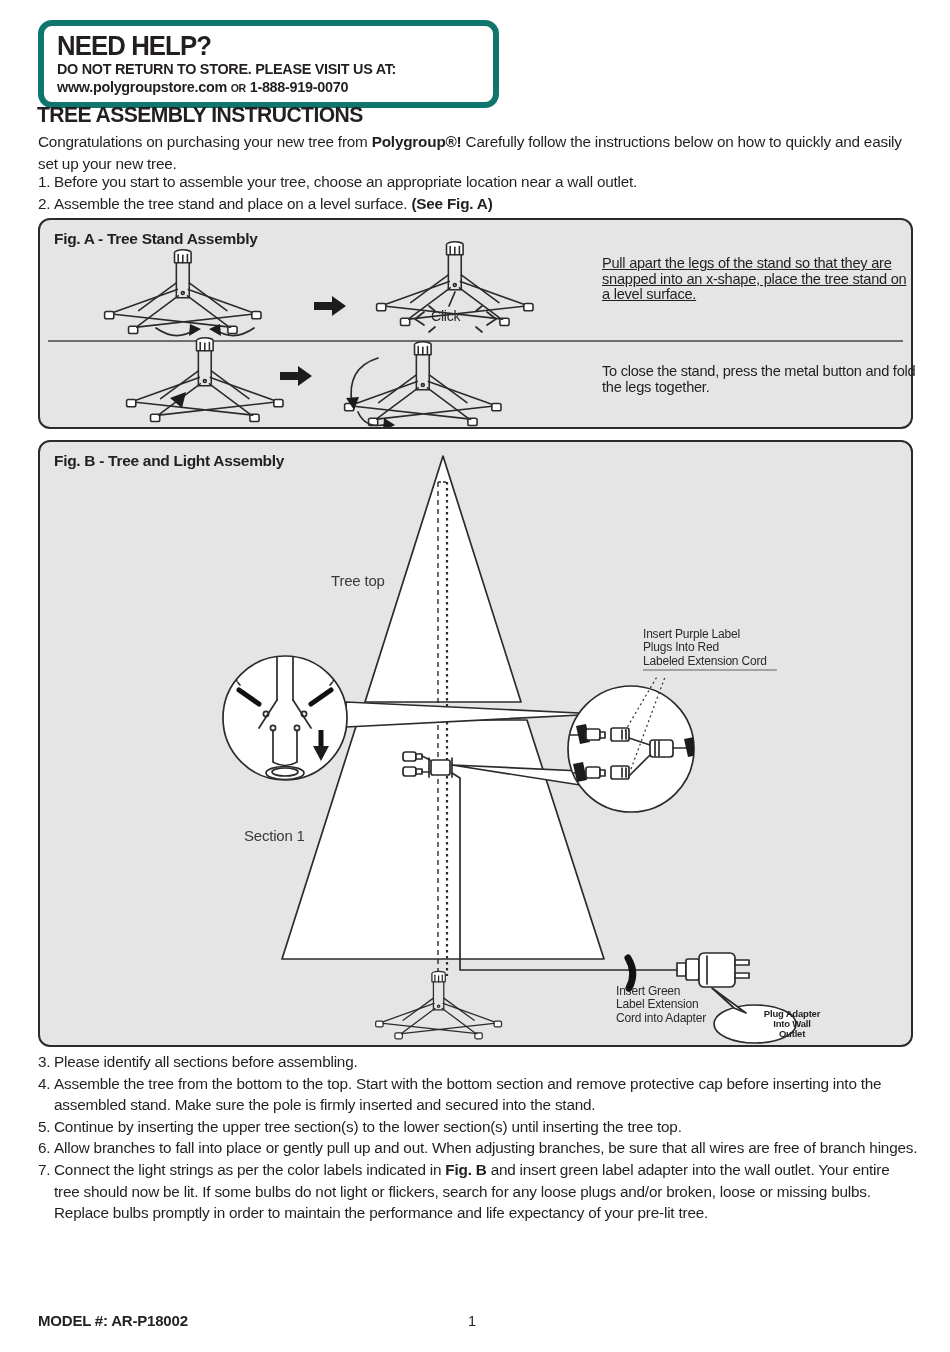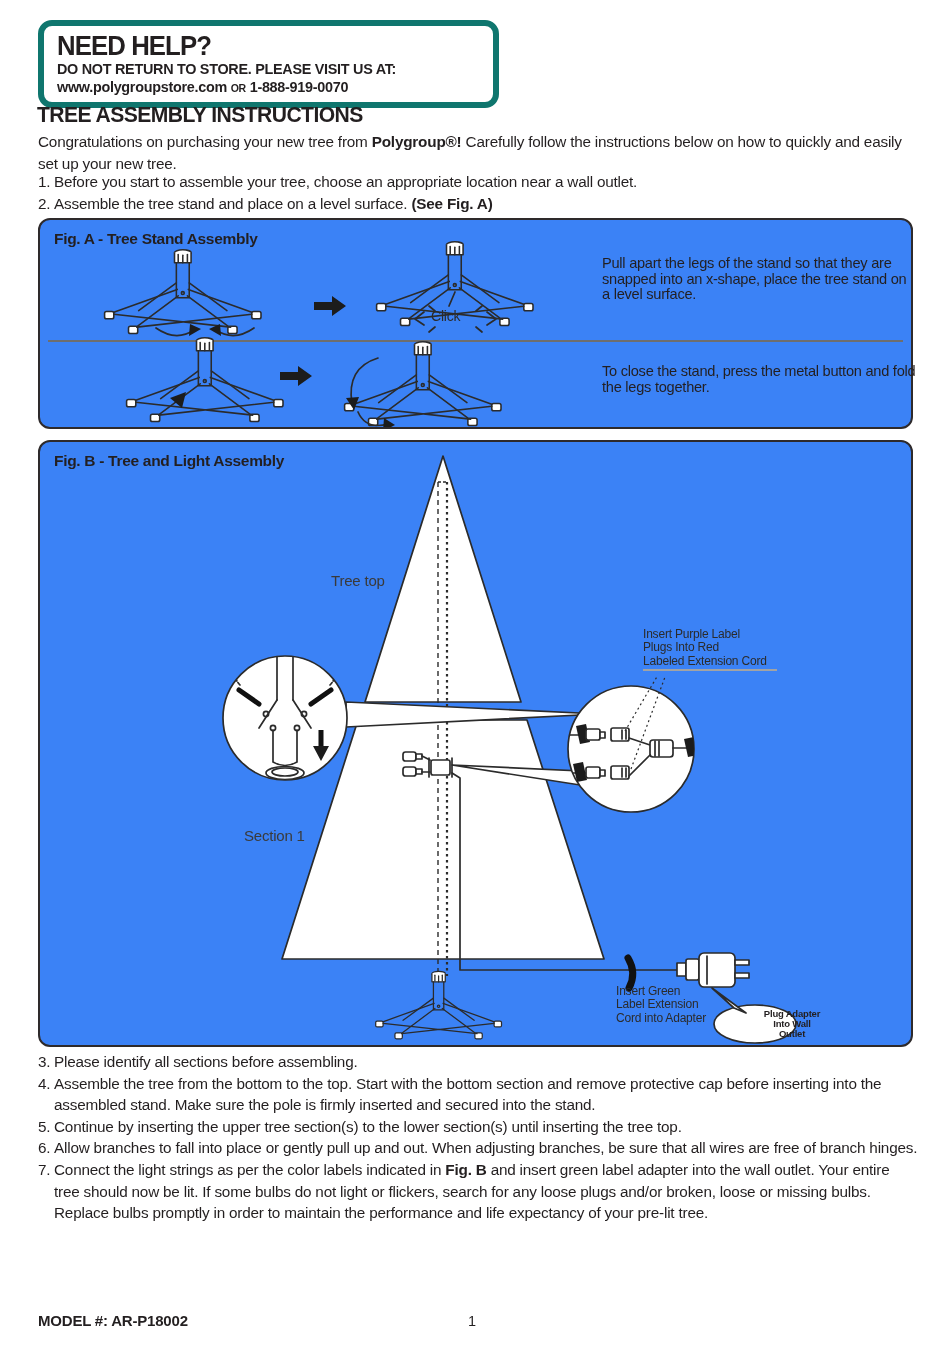--- a/index.html
+++ b/index.html
@@ -13,21 +13,21 @@
   .help-or{font-size:11px;font-weight:bold;}
   
   .main-title{left:37px;top:102px;font-size:22px;font-weight:bold;letter-spacing:-0.6px;transform:scaleX(.96);transform-origin:left;}
   .intro{left:38px;top:131px;width:880px;font-size:15.3px;line-height:21.5px;letter-spacing:-0.2px;}
   .steps-top{left:38px;top:171px;width:880px;font-size:15.3px;line-height:21.5px;letter-spacing:-0.2px;}
   .step{display:flex;}
   .step .num{width:16px;flex:none;}
   .step .body{flex:1;}
   b{font-weight:bold;}
   
-  .figbox{border:2.5px solid #2e2a2b;border-radius:12px;background:#3b82f6;}
+  .figbox{border:2.5px solid #2e2a2b;border-radius:12px;background:#e5e5e5;}
   .figA{left:38px;top:218px;width:871px;height:207px;}
   .figB{left:38px;top:440px;width:871px;height:603px;}
   .fig-title{position:absolute;left:14px;top:10px;font-size:15.5px;font-weight:bold;letter-spacing:-0.3px;}
   .figA-text{position:absolute;left:562px;width:316px;font-size:14.6px;line-height:15.6px;letter-spacing:-0.25px;}
   .rating{position:absolute;left:618px;top:10px;font-size:15px;line-height:16.5px;letter-spacing:-0.3px;}
   .rating .rl1,.rating .rl2{font-weight:bold;font-size:15.3px;}
   .rating .rl2{padding-left:7px;}
   .diagram-label{position:absolute;font-size:15px;letter-spacing:-0.2px;color:#3a3a3a;}
   .small-callout{position:absolute;font-size:12px;line-height:13.4px;letter-spacing:-0.2px;color:#2b2b2b;}
   .underlined{border-bottom:2px solid #a3a3a3;padding-bottom:1px;width:134px;}
@@ -134,21 +134,21 @@
         <use href="#stand" width="180" height="100"></use>
       </g>
       <g>
         <path class="ln" d="M338,138 Q306,148 312,184"></path>
         <polygon class="blk" points="306,178 314,190 319,177"></polygon>
         <path class="ln" d="M318,192 Q326,210 348,204"></path>
         <polygon class="blk" points="344,198 355,205 343,211"></polygon>
       </g>
     </svg>
 
-    <div class="figA-text" style="top:36px;">Pull apart the legs of the stand so that they are snapped into an x-shape, place the tree stand on a level surface.</div>
+    <div class="figA-text" style="top:36px;text-decoration:underline;">Pull apart the legs of the stand so that they are snapped into an x-shape, place the tree stand on a level surface.</div>
     <div class="figA-text" style="top:144px;">To close the stand, press the metal button and fold the legs together.</div>
     <div class="click-label">Click</div>
   </div>
 
   <div class="abs figbox figB">
     <div class="fig-title">Fig. B - Tree and Light Assembly</div>
 
 
     <svg width="871" height="603" viewBox="0 0 871 603">
       <defs>

